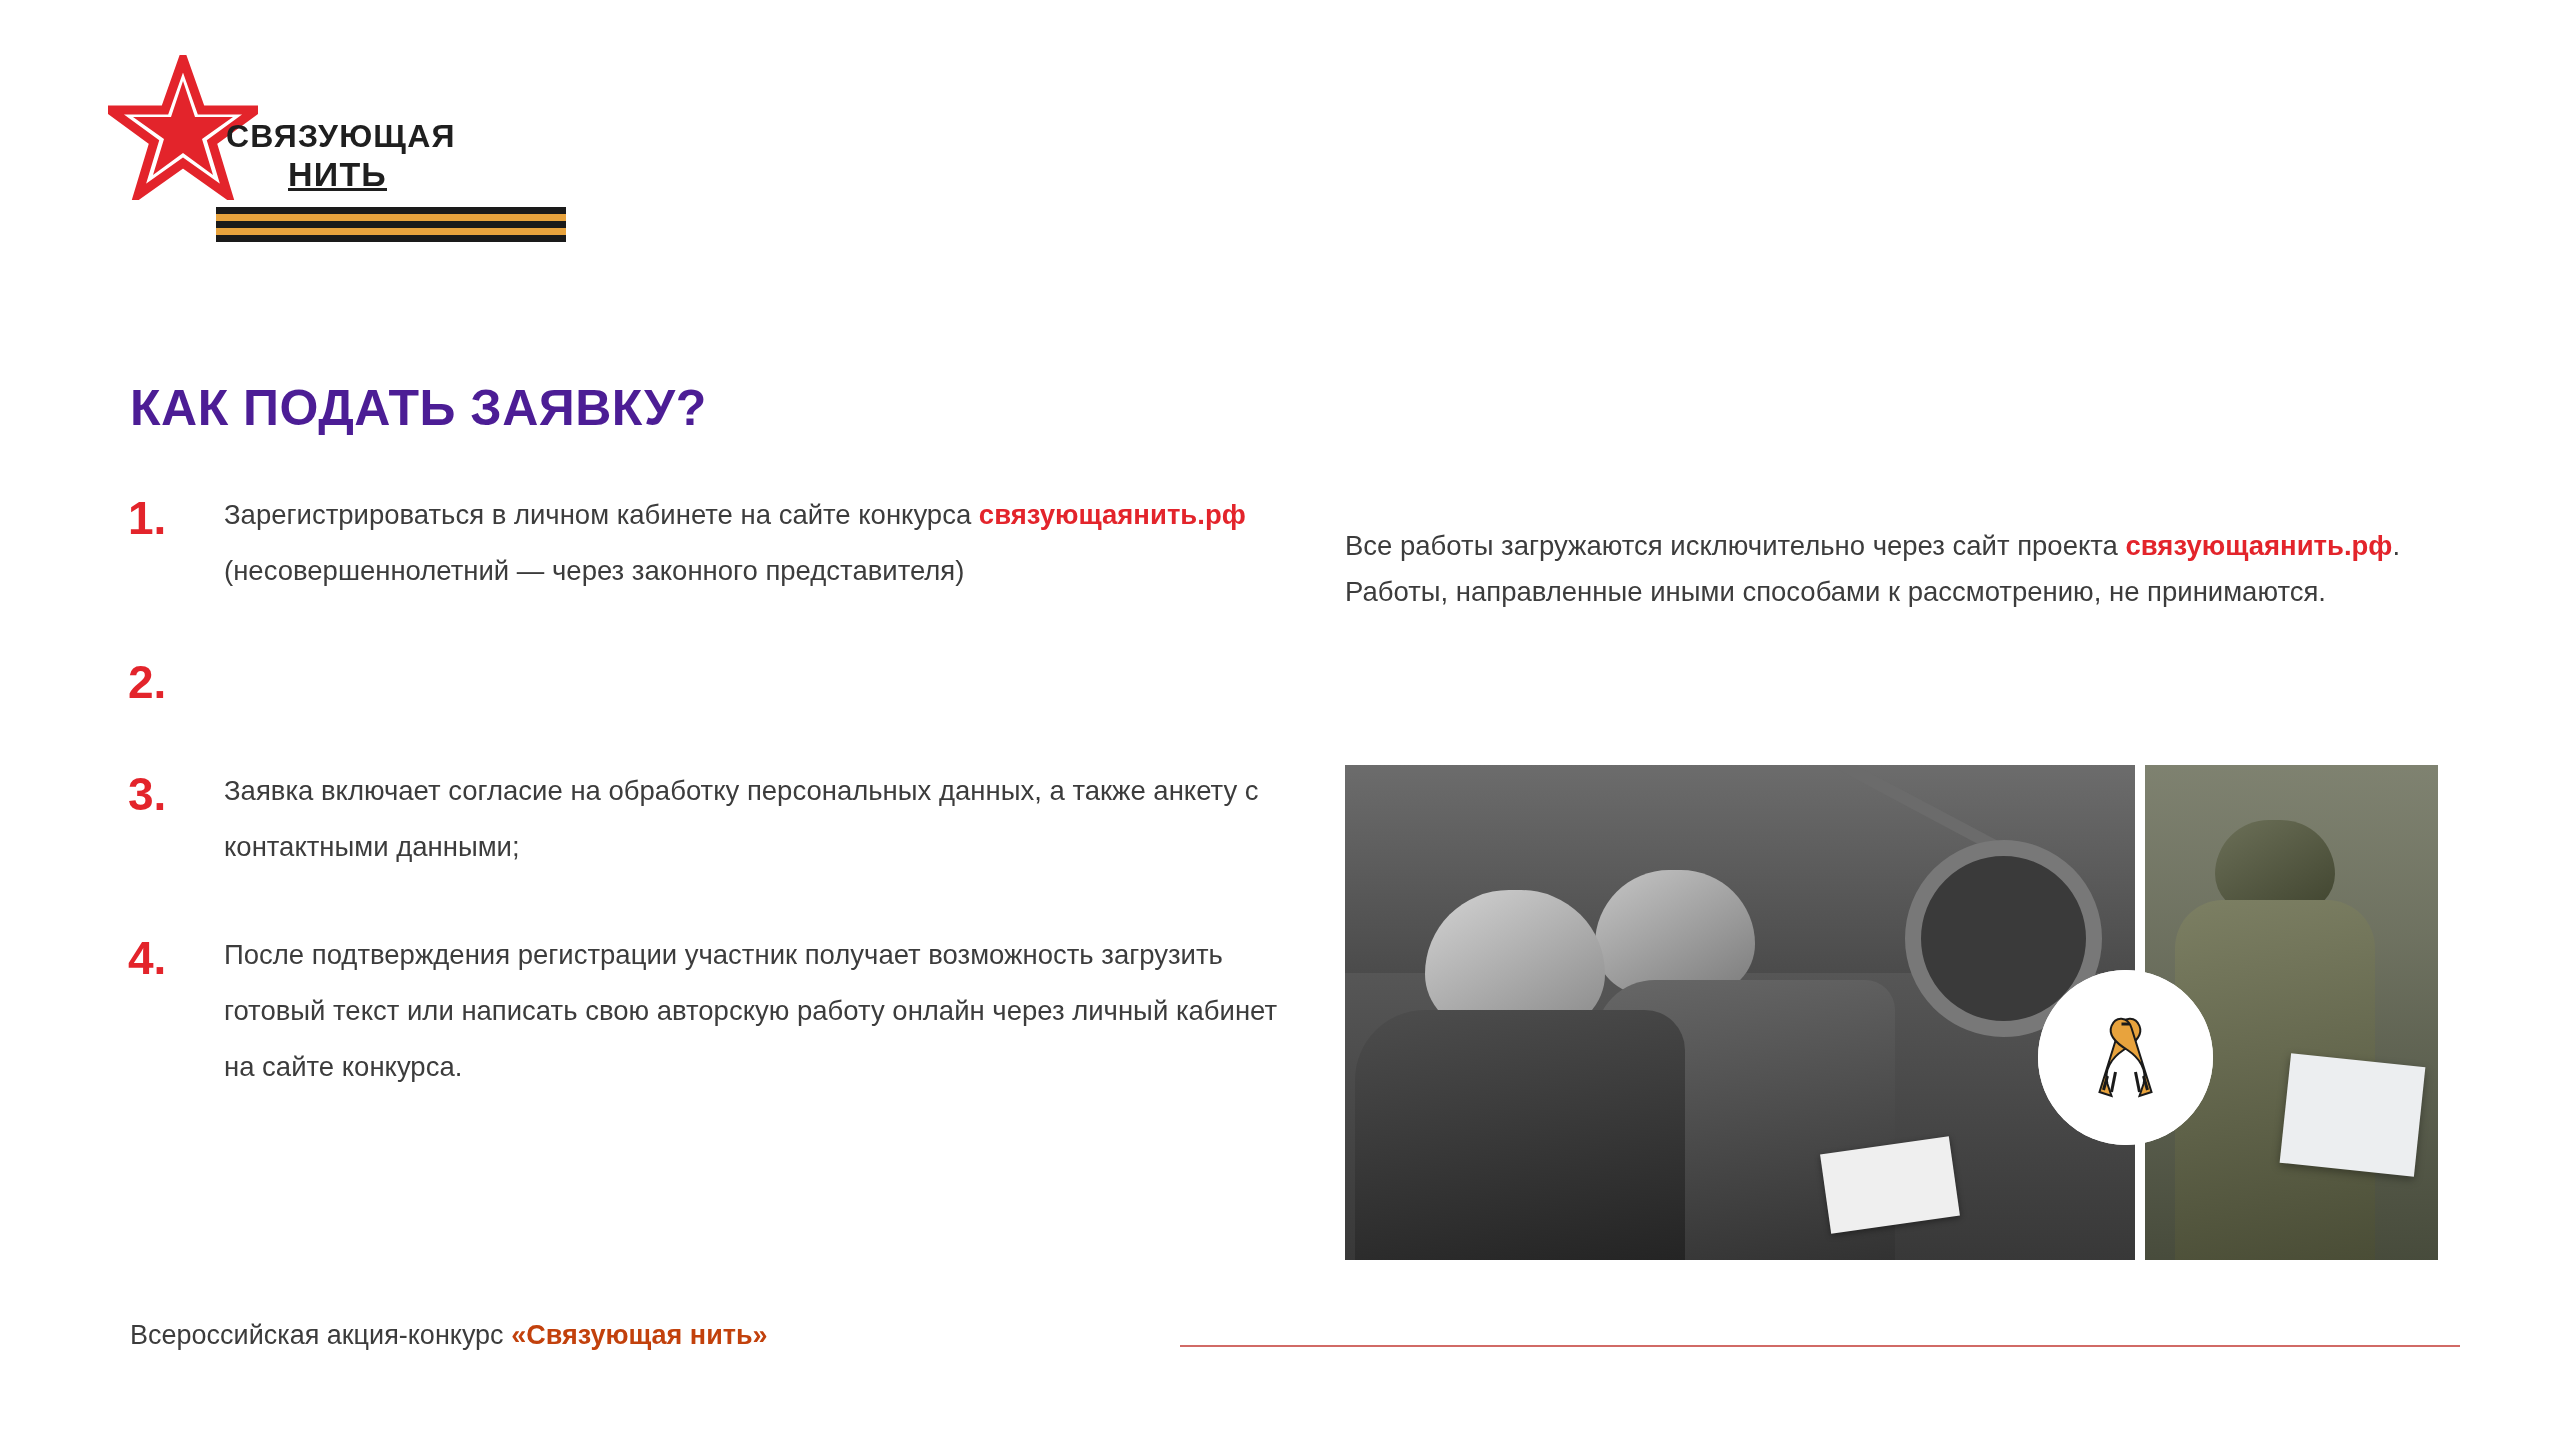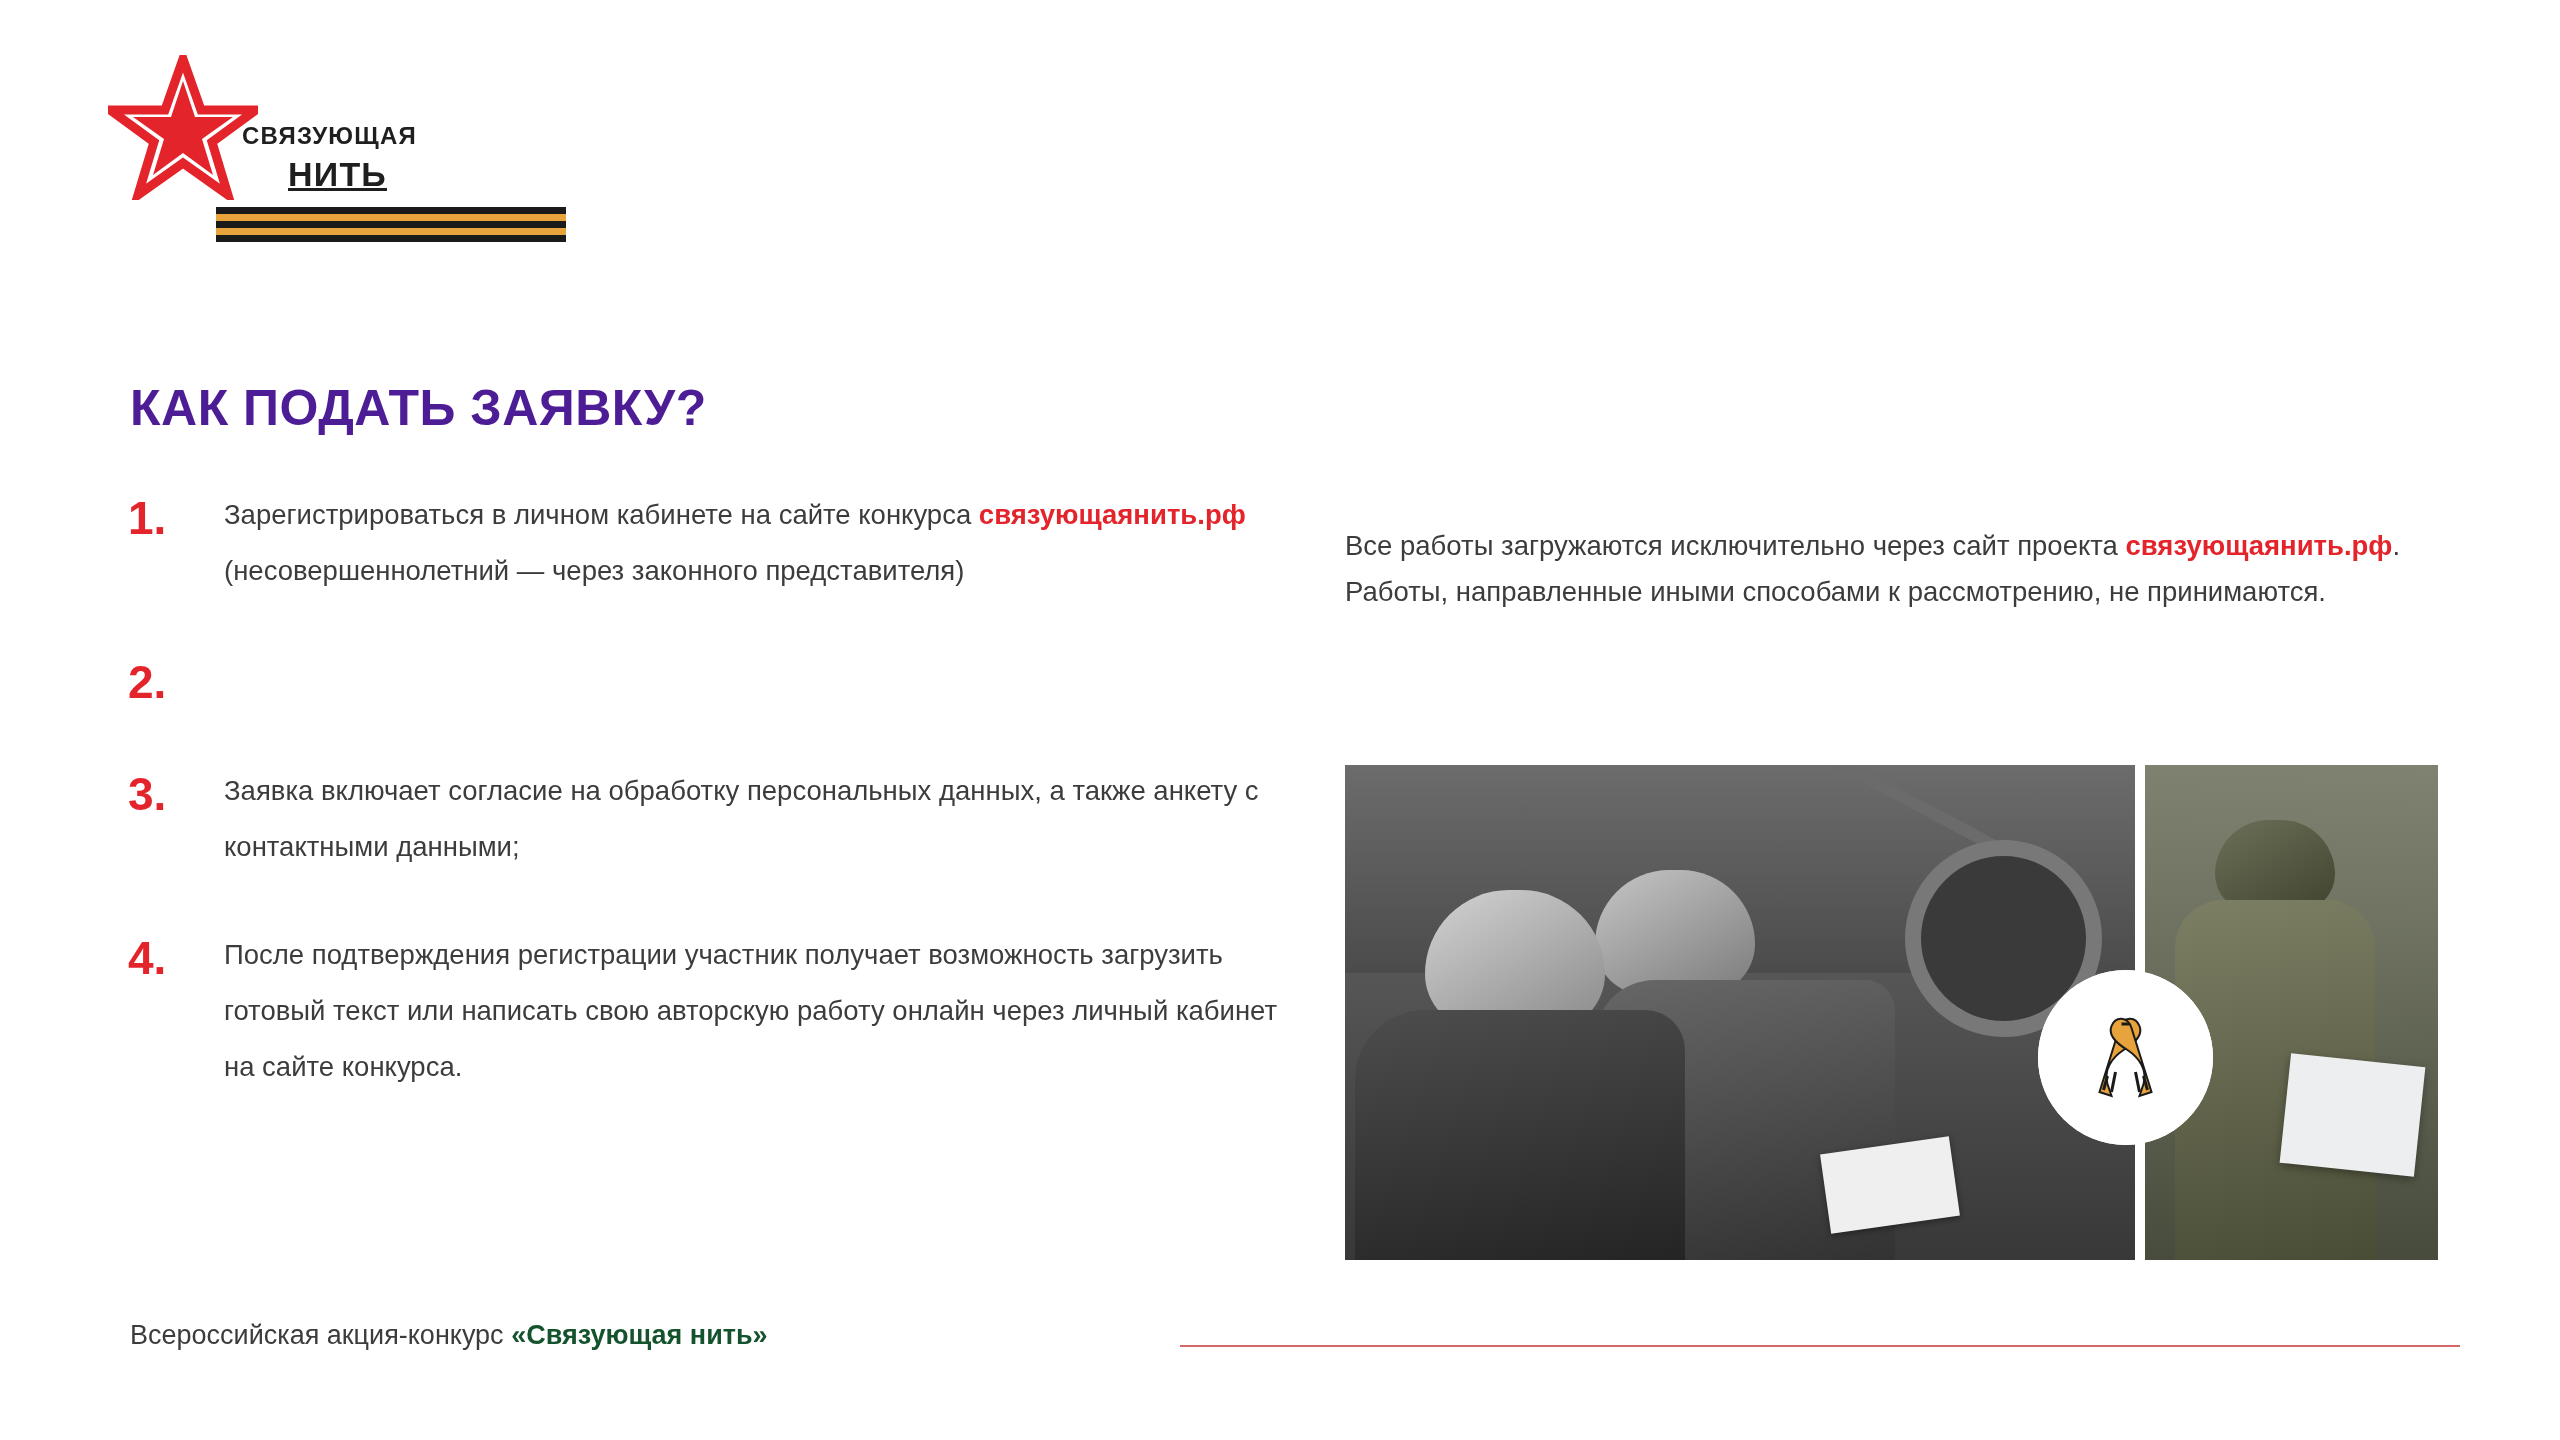--- a/index.html
+++ b/index.html
@@ -46,26 +46,25 @@
   }
   .ribbon-black { background: #1a1a1a; }
   .ribbon-orange { background: #e8a33d; }
   .logo-text {
     position: absolute;
     left: 118px;
     top: 62px;
     width: 330px;
   }
   .logo-text .l1 {
-    font-size: 24px;
+    font-size: 32px;
     font-weight: bold;
     letter-spacing: 1.2px;
     color: #1f1f1f;
     line-height: 38px;
-    margin-left: 16px;
   }
   .logo-text .l2 {
     font-size: 34px;
     font-weight: bold;
     letter-spacing: 1.2px;
     color: #1f1f1f;
     line-height: 38px;
     margin-left: 62px;
     text-decoration: underline;
   }
@@ -244,21 +243,21 @@
 
   
   .footer {
     position: absolute;
     left: 130px;
     top: 1320px;
     font-size: 27px;
     color: #3c3c3c;
   }
   .footer b {
-    color: #14532d;
+    color: #c2410c;
     font-weight: bold;
   }
   .footer-rule {
     position: absolute;
     left: 1180px;
     top: 1345px;
     width: 1280px;
     height: 2px;
     background: #d16a66;
   }

